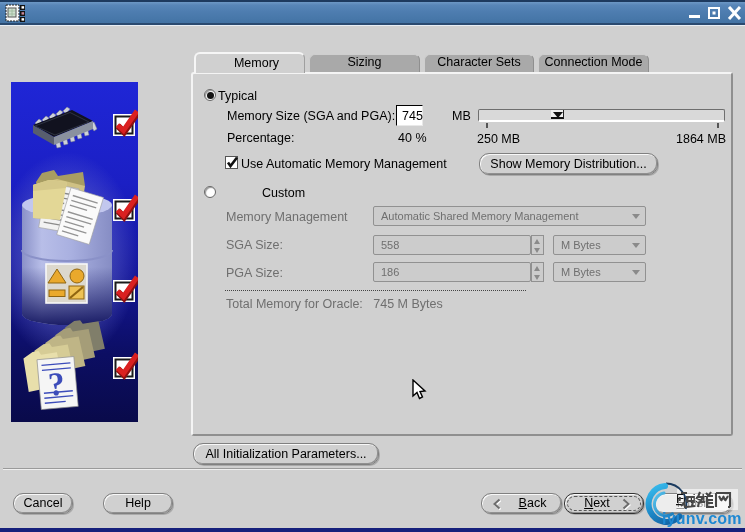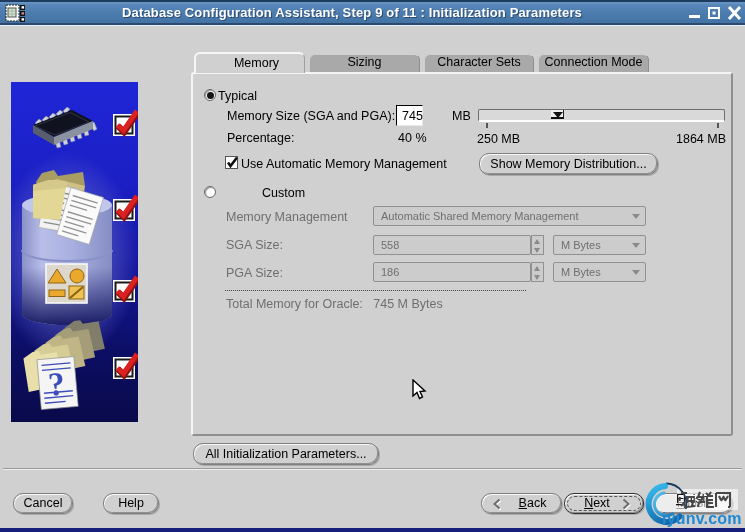--- a/index.html
+++ b/index.html
@@ -39,21 +39,20 @@
   border-radius:2px; color:#6f6f6f; font-size:11px; padding:3px 0 0 7px; }
 .arrow-dis { position:absolute; width:0; height:0; border-left:4px solid transparent;
   border-right:4px solid transparent; border-top:5px solid #8a8a8a; }
 #sep { position:absolute; left:3px; top:468px; width:739px; height:2px;
   background:#9a9a9a; border-bottom:1px solid #efefef; }
 #bottomstrip { position:absolute; left:0; top:528px; width:745px; height:4px; background:#16207c; }
 </style>
 </head>
 <body>
 <div id="titlebar">
-  <div id="title">Database Configuration Assistant, Step 9 of 11 : Initialization Parameters</div>
 
   <svg style="position:absolute;left:5px;top:1px" width="20" height="20">
     <rect x="1" y="2" width="13" height="16" fill="#f8f8f8"></rect>
     <rect x="1" y="2" width="13" height="16" fill="none" stroke="#222" stroke-dasharray="2,1"></rect>
     <rect x="3" y="5" width="8" height="9" fill="#cfe0cf" stroke="#555"></rect>
     <path d="M4 8 h6 M4 11 h6 M7 6 v7" stroke="#9ab89a" stroke-width="0.8"></path>
     <rect x="15" y="2" width="6" height="5" fill="#111"></rect>
       <rect x="16.5" y="3.2" width="2.6" height="2.4" fill="#fff"></rect>
     <rect x="15" y="8" width="6" height="5" fill="#111"></rect>
       <rect x="16.5" y="9.2" width="2.6" height="2.4" fill="#c89"></rect>
@@ -248,21 +247,21 @@
 <div class="combo-dis" style="left:553px;top:262px;width:93px;">M Bytes</div>
 <div class="arrow-dis" style="left:632px;top:270px;"></div>
 <div style="position:absolute;left:225px;top:290px;width:301px;height:1px;border-top:1px dotted #444;"></div>
 <div class="lbl gray" style="left:226px;top:297px;">Total Memory for Oracle:&nbsp;&nbsp;&nbsp;745 M Bytes</div>
 
 <div class="btn" style="left:193px;top:443px;width:186px;height:22px;line-height:20px;">All Initialization Parameters...</div>
 
 <div id="sep"></div>
 
 <div class="btn" style="left:13px;top:493px;width:60px;height:21px;line-height:19px;">Cancel</div>
-<div class="btn" style="left:103px;top:493px;width:56px;height:21px;line-height:19px;">Help</div>
+<div class="btn" style="left:103px;top:493px;width:70px;height:21px;line-height:19px;">Help</div>
 <div class="btn" style="left:481px;top:493px;width:81px;height:21px;line-height:19px;">
   <svg style="position:absolute;left:9px;top:4px" width="14" height="13">
       <path d="M9.5 2.5 L4.5 7 L9.5 11.5" stroke="#fff" stroke-width="2" fill="none"></path>
       <path d="M8.5 1.5 L3.5 6 L8.5 10.5" stroke="#6e6e6e" stroke-width="2" fill="none"></path>
     </svg>
   <span style="margin-left:22px;"><span style="text-decoration:underline">B</span>ack</span></div>
 <div class="btn" style="left:564px;top:493px;width:80px;height:21px;line-height:18px;border:1.5px solid #333;">
   <span style="position:absolute;left:2px;top:2px;right:2px;bottom:2px;border:1px dashed #555;border-radius:8px;"></span>
   <span style="margin-right:14px;"><span style="text-decoration:underline">N</span>ext</span>
   <svg style="position:absolute;right:9px;top:4px" width="14" height="13">

